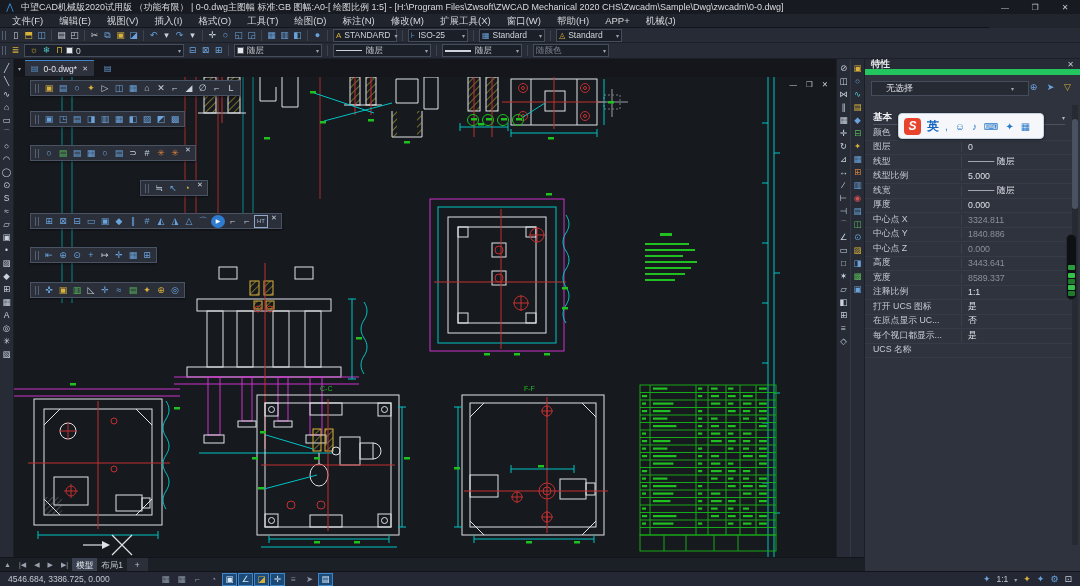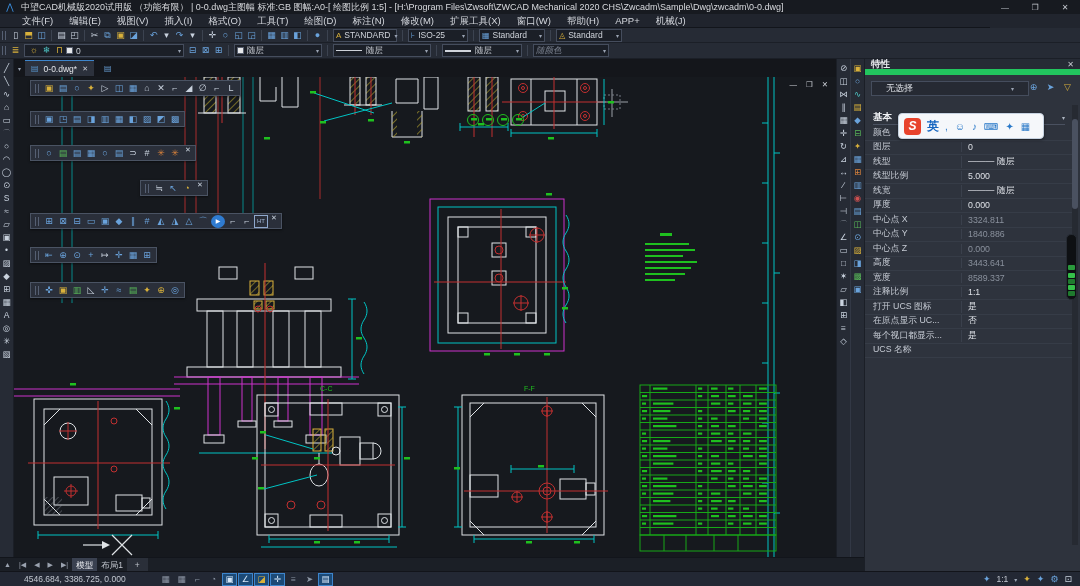--- a/index.html
+++ b/index.html
@@ -8,36 +8,36 @@
   #app{position:absolute;inset:0;width:1080px;height:586px;background:#21252e;}
 
   
   #titlebar{position:absolute;left:0;top:0;width:1080px;height:14px;background:#171a20;display:flex;align-items:center;color:#d8dade;font-size:9px;}
   #titlebar .logo{width:12px;height:10px;margin:0 5px 0 4px;color:#3a8fe0;font-size:9px;line-height:10px;text-align:center;}
   #titlebar .ttl{white-space:nowrap;overflow:hidden;}
   #titlebar .winbtns{margin-left:auto;display:flex;}
   #titlebar .winbtns span{width:30px;text-align:center;font-size:8px;color:#c3c7ce;cursor:default;}
 
   
-  #menubar{position:absolute;left:0;top:14px;width:990px;height:14px;background:#20242d;display:flex;align-items:center;padding-left:14px;border-bottom:1px solid #12151b;}
+  #menubar{position:absolute;left:0;top:14px;width:990px;height:14px;background:#20242d;display:flex;align-items:center;padding-left:4px;border-bottom:1px solid #12151b;}
   .menu-item{color:#d4d7dd;font-size:9.5px;padding:0 8px;line-height:14px;white-space:nowrap;}
 
   
   .tbrow{position:absolute;left:0;width:1080px;height:15px;background:#262b35;display:flex;align-items:center;border-bottom:1px solid #1b1f27;}
   #tb1{top:28px;} #tb2{top:43px;height:16px;}
   .ic{display:inline-flex;width:13px;height:13px;align-items:center;justify-content:center;font-size:9px;line-height:13px;}
   .tb-sep{width:1px;height:11px;background:#3c4350;margin:0 3px;display:inline-block;}
   .grip{width:4px;height:9px;border-left:1px solid #555f72;border-right:1px solid #555f72;margin:0 3px 0 2px;display:inline-block;}
   .c-w{color:#c9d2de}.c-b{color:#6aa3dc}.c-y{color:#d9b13b}.c-g{color:#58b858}.c-o{color:#d9823b}.c-r{color:#cf5050}.c-c{color:#4fc8c8}
   .ic.c-play{background:#2f7bd0;color:#fff;border-radius:50%;font-size:6px;width:11px;height:11px;margin:0 1px;}
   .ic.c-box{border:1px solid #8fa8cc;color:#9fb4d2;font-size:6px;width:13px;height:11px;}
   .combo{display:inline-flex;align-items:center;height:13px;background:#1b1f27;border:1px solid #454d5d;margin:0 2px;padding:0 2px;color:#cfd3da;font-size:8.5px;white-space:nowrap;}
   .combo .cic{font-size:8px;margin-right:3px;}
   .combo .car{margin-left:auto;color:#9aa3b2;font-size:6px;padding-left:4px;}
-  .combo.dis{color:#7d8492;font-style:italic;}
+  .combo.dis{color:#7d8492;}
   .swatch{width:7px;height:7px;background:#e6e8ea;display:inline-block;margin-right:3px;border:1px solid #5a6170;}
   .lt-line{display:inline-block;width:26px;height:1px;background:#cfd3da;margin-right:4px;}
   .lt-line.thick{height:2px;}
 
   
   .vstrip{position:absolute;top:59px;height:498px;background:#262b35;display:flex;flex-direction:column;align-items:center;padding-top:3px;}
   #leftbar{left:0;width:14px;border-right:1px solid #1b1f27;}
   #rightbar1{left:836px;width:14px;border-left:1px solid #1b1f27;}
   #rightbar2{left:850px;width:14px;border-left:1px solid #323845;}
   .vstrip .ic{width:13px;height:13px;font-size:8.5px;}
@@ -87,21 +87,21 @@
 
   
   #modelbar{position:absolute;left:0;top:557px;width:864px;height:14px;background:#1b1f26;display:flex;align-items:center;border-top:1px solid #12151b;}
   #modelbar .nav{color:#9aa2af;font-size:7px;padding:0 4px;}
   .mtab{height:14px;line-height:14px;padding:0 4px;font-size:8.5px;color:#c0c5cd;}
   .mtab.active{background:#3a4150;color:#eceef2;}
   .mtab.plus{background:#2a2f39;padding:0 8px;color:#c0c5cd;}
 
   
   #statusbar{position:absolute;left:0;top:571px;width:1080px;height:15px;background:#232834;display:flex;align-items:center;border-top:1px solid #12141a;}
-  #coords{color:#c3c8d1;font-size:8.5px;padding-left:24px;width:158px;}
+  #coords{color:#c3c8d1;font-size:8.5px;padding-left:8px;width:158px;}
   .st{width:15px;height:13px;display:inline-flex;align-items:center;justify-content:center;font-size:8.5px;color:#8d96a5;margin-right:1px;border:1px solid transparent;}
   .st.on{background:#1c4a77;border:1px solid #3d85cc;color:#d4e6f8;}
   .st.on.c-y{color:#d9b13b;}
   #status-right{margin-left:auto;display:flex;align-items:center;gap:6px;padding-right:8px;}
   #status-right .sic{font-size:9px;}
   #status-right .scale{color:#c3c8d1;font-size:8.5px;}
   #status-right .car{color:#9aa3b2;font-size:6px;}
 </style>
 </head>
 <body>

